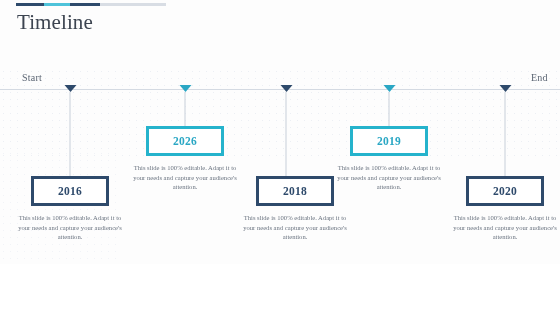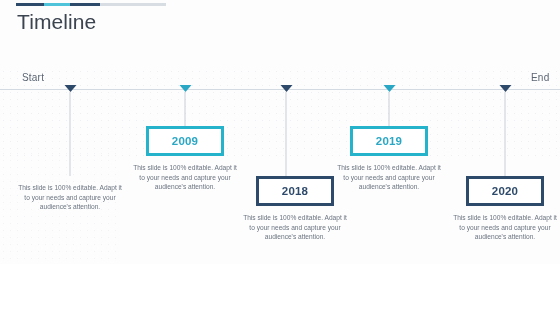--- a/index.html
+++ b/index.html
@@ -9,20 +9,21 @@
     overflow:hidden;
     background:#ffffff;
     font-family:"Liberation Sans", sans-serif;
   }
 
   #slide {
     position:relative;
     width:560px; height:264px;
     background:#fdfdfd;
     overflow:hidden;
+    font-family:Liberation Serif, serif;
   }
 
   
   .dot-panel {
     position:absolute;
     left:0; top:68px;
     width:560px; height:92px;
     background-image:radial-gradient(circle, #e9edf2 0.9px, transparent 1px);
     background-size:7px 7px;
     opacity:0.85;
@@ -167,30 +168,33 @@
 
   <div class="axis-line"></div>
   <div class="axis-label start">Start</div>
   <div class="axis-label end">End</div>
 
   <div class="marker" style="left:70px;">
     <span class="tri"></span>
   </div>
   <div class="connector" style="left:70px; top:92px; height:84px;"></div>
   <div class="milestone" style="left:70px; top:176px;">
+    <div class="year-box">
+      <span class="year-text">2016</span>
+    </div>
     <div class="ms-desc">This slide is 100% editable. Adapt it to your needs and capture your audience's attention.</div>
   </div>
 
   <div class="marker cyan" style="left:185px;">
     <span class="tri"></span>
   </div>
   <div class="connector" style="left:185px; top:92px; height:34px;"></div>
   <div class="milestone" style="left:185px; top:126px;">
     <div class="year-box cyan">
-      <span class="year-text">2009</span>
+      <span class="year-text">2026</span>
     </div>
     <div class="ms-desc">This slide is 100% editable. Adapt it to your needs and capture your audience's attention.</div>
   </div>
 
   <div class="marker" style="left:286px;">
     <span class="tri"></span>
   </div>
   <div class="connector" style="left:286px; top:92px; height:84px;"></div>
   <div class="milestone" style="left:295px; top:176px;">
     <div class="year-box">

